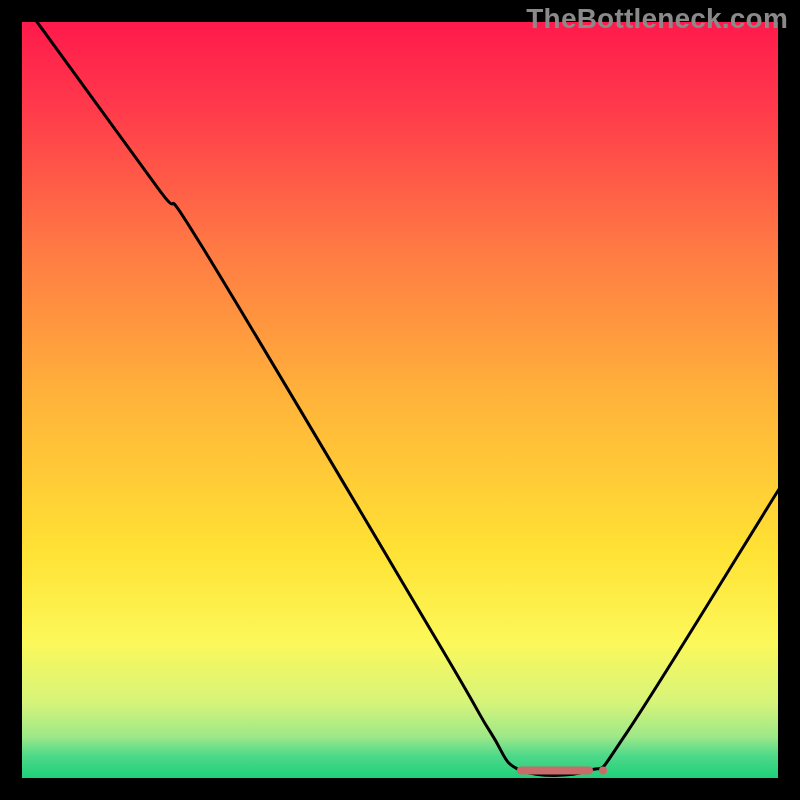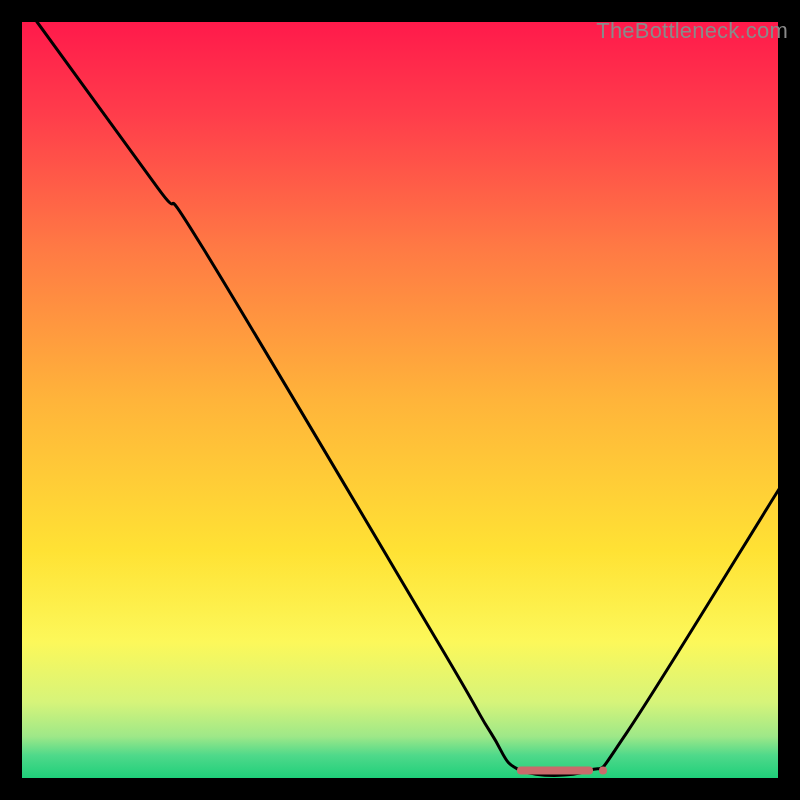--- a/index.html
+++ b/index.html
@@ -6,24 +6,24 @@
     margin: 0;
     padding: 0;
     width: 800px;
     height: 800px;
     background: #ffffff;
     overflow: hidden;
     font-family: Arial, Helvetica, sans-serif;
   }
   .watermark {
     position: absolute;
-    top: 18px;
+    top: 3px;
     right: 12px;
-    font-size: 22px;
-    font-weight: 400;
+    font-size: 28px;
+    font-weight: 700;
     color: #8a8a8a;
     letter-spacing: 0.2px;
     z-index: 10;
   }
   svg {
     display: block;
   }
 </style>
 </head>
 <body>

